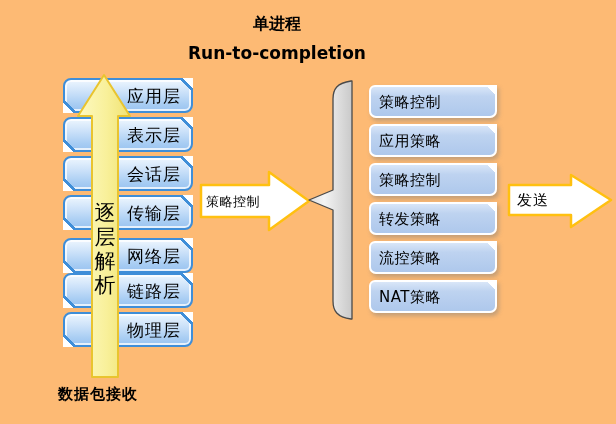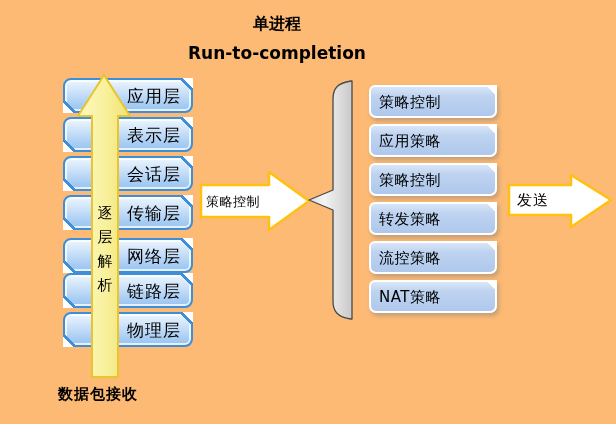--- a/index.html
+++ b/index.html
@@ -45,21 +45,21 @@
   }
   .policy-label{
     position:absolute;left:8px;top:50%;transform:translateY(-50%);
     font-size:15px;letter-spacing:.5px;white-space:nowrap;
   }
   .p1{top:85px}.p2{top:124px}.p3{top:163px}.p4{top:202px}.p5{top:241px}.p6{top:280px}
   
   .abs{position:absolute;}
   .vtext{
     position:absolute;left:94px;top:201px;width:22px;
-    font-size:15px;line-height:24px;text-align:center;word-break:break-all;
+    font-size:21px;line-height:24px;text-align:center;word-break:break-all;
   }
   .mid-arrow-label{
     position:absolute;left:201px;top:193px;width:64px;text-align:center;
     font-size:13px;letter-spacing:.5px;white-space:nowrap;
   }
   .send-arrow-label{
     position:absolute;left:511px;top:191px;width:44px;text-align:center;
     font-size:15px;letter-spacing:1px;white-space:nowrap;
   }
   .bottom-label{

